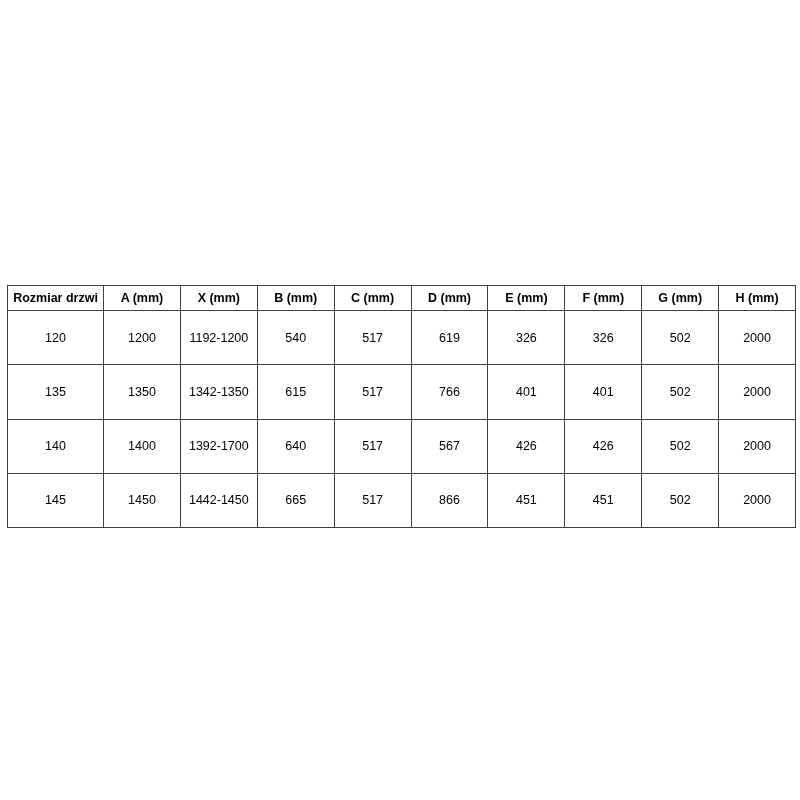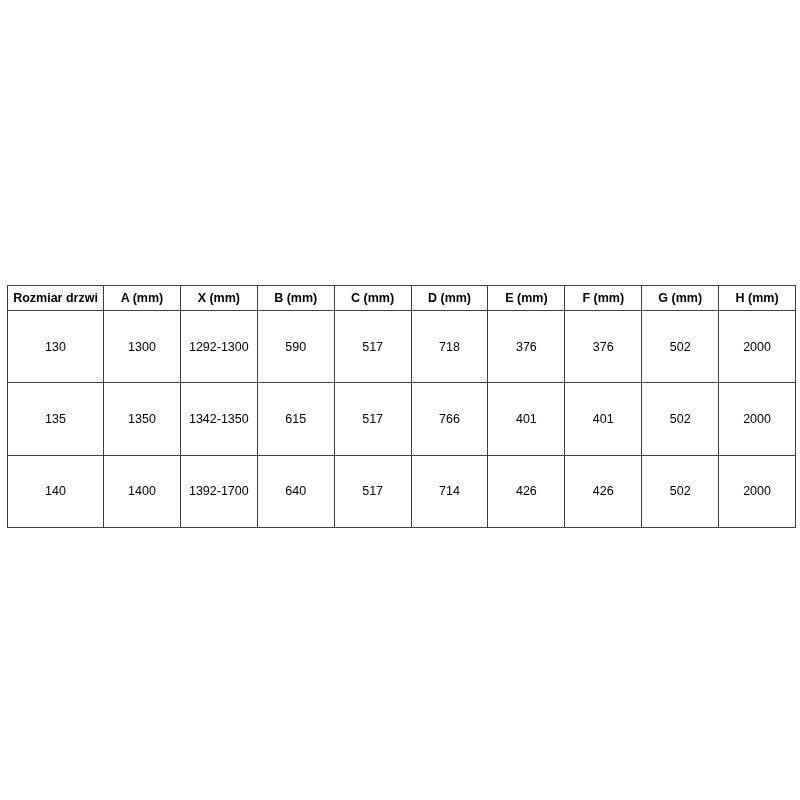--- a/index.html
+++ b/index.html
@@ -71,28 +71,28 @@
           <th>C (mm)</th>
           <th>D (mm)</th>
           <th>E (mm)</th>
           <th>F (mm)</th>
           <th>G (mm)</th>
           <th>H (mm)</th>
         </tr>
       </thead>
     <tbody>
         <tr>
-          <td>130</td>
-          <td>1300</td>
-          <td>1292-1300</td>
-          <td>590</td>
+          <td>120</td>
+          <td>1200</td>
+          <td>1192-1200</td>
+          <td>540</td>
           <td>517</td>
-          <td>718</td>
-          <td>376</td>
-          <td>376</td>
+          <td>619</td>
+          <td>326</td>
+          <td>326</td>
           <td>502</td>
           <td>2000</td>
         </tr>
         <tr>
           <td>135</td>
           <td>1350</td>
           <td>1342-1350</td>
           <td>615</td>
           <td>517</td>
           <td>766</td>
@@ -100,21 +100,33 @@
           <td>401</td>
           <td>502</td>
           <td>2000</td>
         </tr>
         <tr>
           <td>140</td>
           <td>1400</td>
           <td>1392-1700</td>
           <td>640</td>
           <td>517</td>
-          <td>714</td>
+          <td>567</td>
           <td>426</td>
           <td>426</td>
+          <td>502</td>
+          <td>2000</td>
+        </tr>
+        <tr>
+          <td>145</td>
+          <td>1450</td>
+          <td>1442-1450</td>
+          <td>665</td>
+          <td>517</td>
+          <td>866</td>
+          <td>451</td>
+          <td>451</td>
           <td>502</td>
           <td>2000</td>
         </tr>
       </tbody>
   </table>
 </div>
 
 </body></html>

